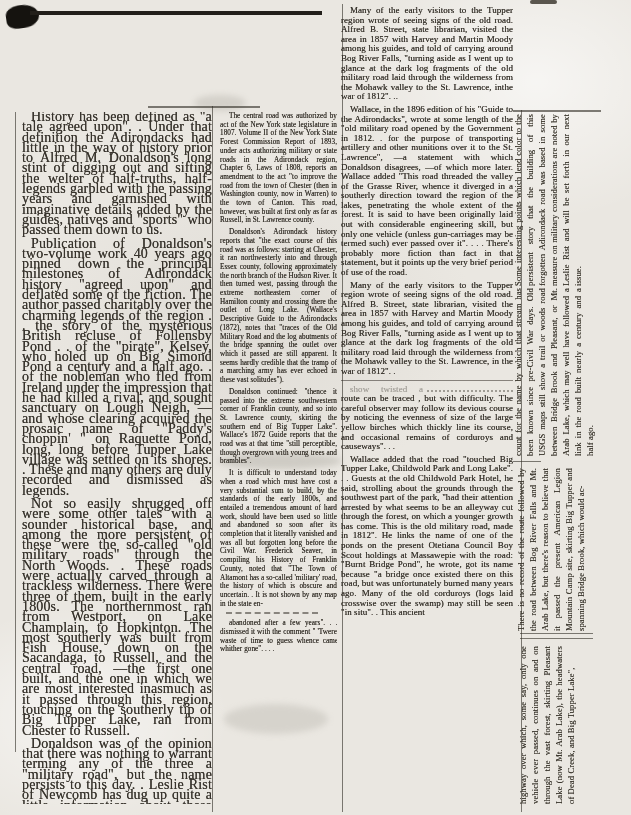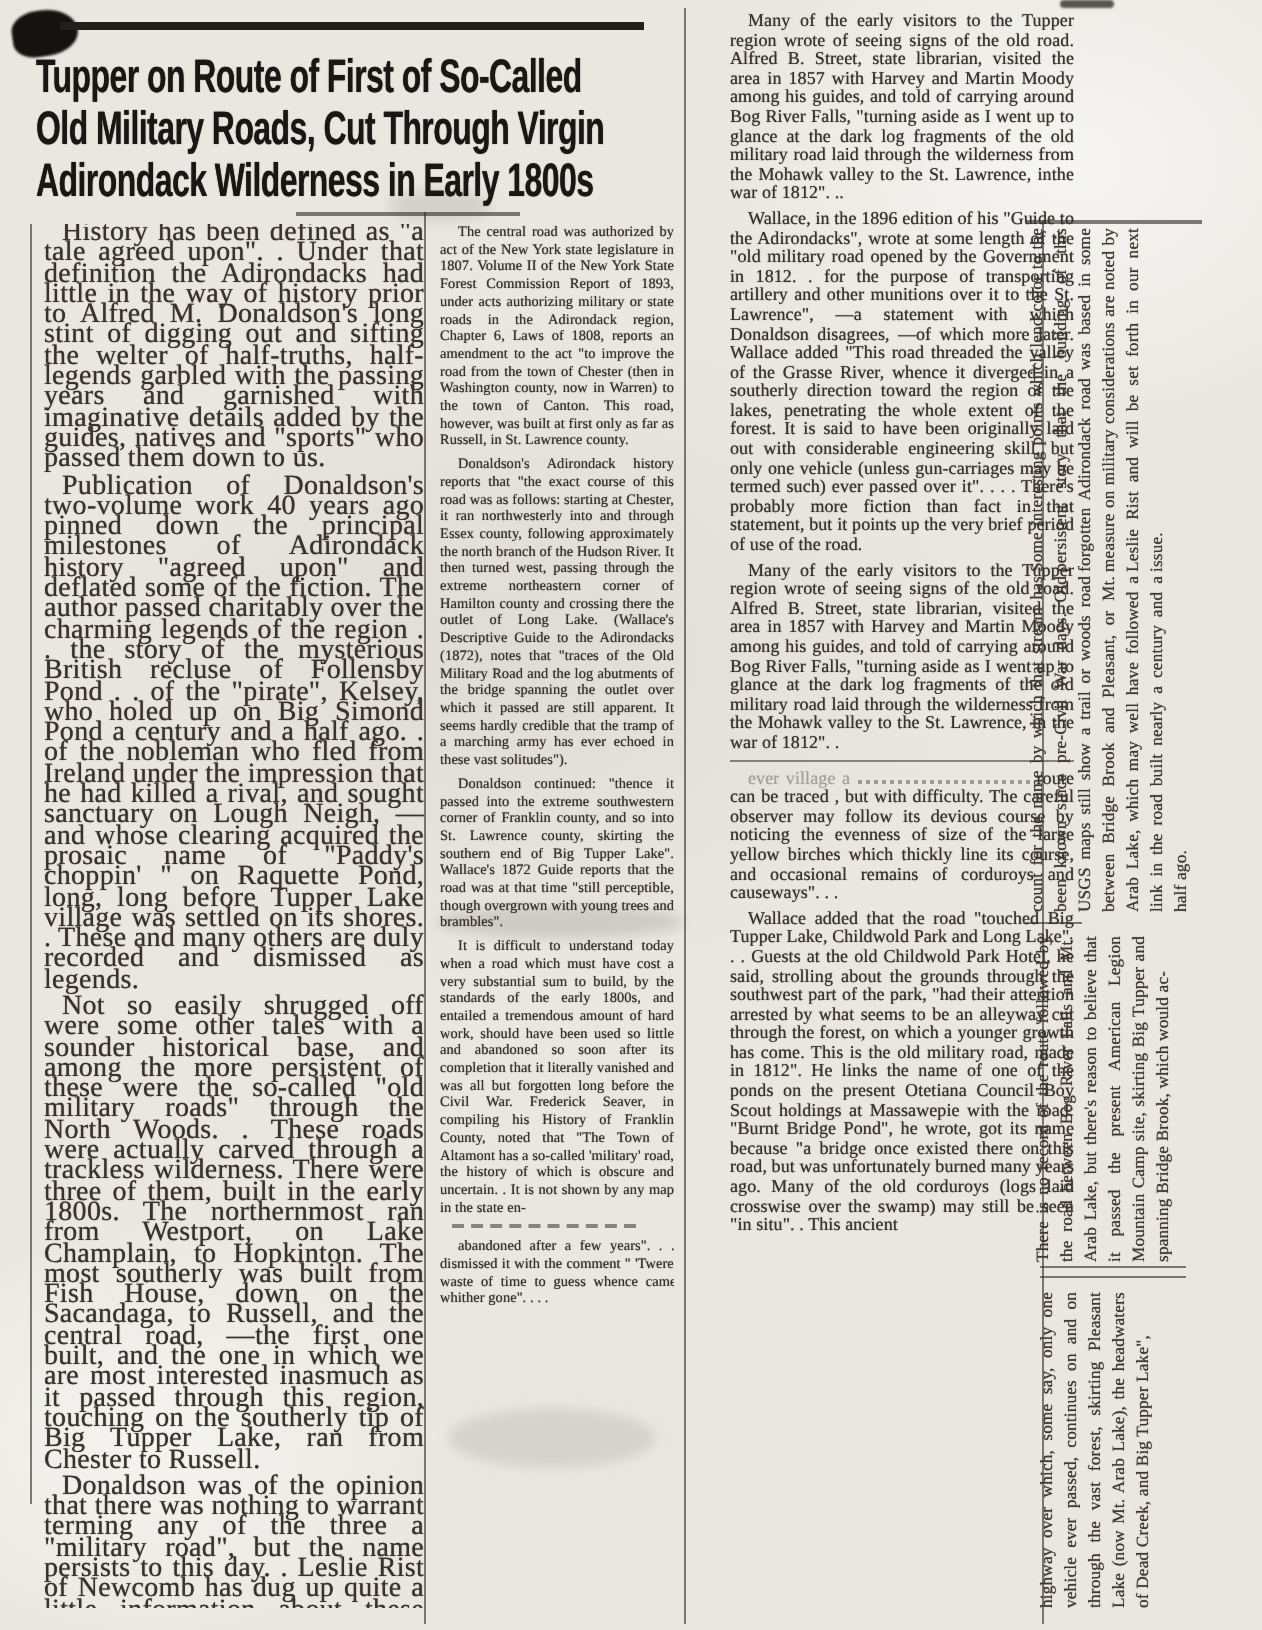--- a/index.html
+++ b/index.html
@@ -10,21 +10,21 @@
           radial-gradient(260px 200px at 85% 10%, rgba(255,255,255,.6), rgba(255,255,255,0) 70%),
           radial-gradient(300px 220px at 40% 40%, rgba(190,186,178,.25), rgba(190,186,178,0) 75%),
           #eae7e1;
         font-family:"Liberation Serif", serif;color:#37332c;}
   .col{position:absolute;text-align:justify;overflow:hidden;
        text-shadow:0 0 .5px rgba(55,51,44,.85);}
   .col p{margin:0 0 3px 0;text-indent:9px;}
   
   .c1{left:22px;top:112px;width:190px;height:692px;font-size:14px;line-height:10.3px;letter-spacing:.15px;}
   .c2{left:220px;top:112px;width:117px;height:700px;font-size:7.2px;line-height:8.7px;letter-spacing:.05px;}
-  .c3{left:365px;top:6px;width:172px;height:804px;font-size:9px;line-height:9.6px;letter-spacing:.05px;}
+  .c3{left:341px;top:6px;width:172px;height:804px;font-size:9px;line-height:9.6px;letter-spacing:.05px;}
   .frag{margin-left:-13px;width:130px;}
   
   .hl{position:absolute;left:18px;top:25px;width:330px;color:#191713;}
   .hl-line{height:26px;white-space:nowrap;}
   .hl-line span{display:inline-block;transform:scaleX(.68);transform-origin:0 50%;
     font-family:"Liberation Sans", sans-serif;font-weight:bold;font-size:23.5px;
     letter-spacing:-.4px;white-space:nowrap;text-shadow:0 0 .6px rgba(20,18,14,.9);}
   
   .rule{position:absolute;background:rgba(52,48,41,.62);}
   .rule.heavy{background:#221f1a;}
@@ -67,25 +67,20 @@
   <div class="rule" style="left:148px;top:106px;width:112px;height:2px;"></div>
   <div class="rule" style="left:15px;top:112px;width:1px;height:640px;"></div>
   <div class="rule" style="left:212px;top:106px;width:1px;height:706px;"></div>
   <div class="rule" style="left:342px;top:4px;width:1px;height:808px;"></div>
   <div class="rule" style="left:521px;top:110px;width:1px;height:702px;"></div>
   <div class="rule" style="left:513px;top:110px;width:88px;height:2px;"></div>
   <div class="rule" style="left:513px;top:461px;width:28px;height:1px;"></div>
   <div class="rule" style="left:520px;top:633px;width:73px;height:1px;"></div>
   <div class="rule" style="left:520px;top:638px;width:73px;height:1px;"></div>
 
-  <div class="hl">
-    <div class="hl-line"><span>Tupper on Route of First of So-Called</span></div>
-    <div class="hl-line"><span>Old Military Roads, Cut Through Virgin</span></div>
-    <div class="hl-line"><span>Adirondack Wilderness in Early 1800s</span></div>
-  </div>
 
   <div class="col c1">
     <p>History has been defined as "a tale agreed upon". . Under that definition the Adirondacks had little in the way of history prior to Alfred M. Donaldson's long stint of digging out and sifting the welter of half-truths, half-legends garbled with the passing years and garnished with imaginative details added by the guides, natives and "sports" who passed them down to us.</p>
     <p>Publication of Donaldson's two-volume work 40 years ago pinned down the principal milestones of Adirondack history "agreed upon" and deflated some of the fiction. The author passed charitably over the charming legends of the region . . the story of the mysterious British recluse of Follensby Pond . . of the "pirate", Kelsey, who holed up on Big Simond Pond a century and a half ago. . of the nobleman who fled from Ireland under the impression that he had killed a rival, and sought sanctuary on Lough Neigh, —and whose clearing acquired the prosaic name of "Paddy's choppin' " on Raquette Pond, long, long before Tupper Lake village was settled on its shores. . These and many others are duly recorded and dismissed as legends.</p>
     <p>Not so easily shrugged off were some other tales with a sounder historical base, and among the more persistent of these were the so-called "old military roads" through the North Woods. . These roads were actually carved through a trackless wilderness. There were three of them, built in the early 1800s. The northernmost ran from Westport, on Lake Champlain, to Hopkinton. The most southerly was built from Fish House, down on the Sacandaga, to Russell, and the central road, —the first one built, and the one in which we are most interested inasmuch as it passed through this region, touching on the southerly tip of Big Tupper Lake, ran from Chester to Russell.</p>
     <p>Donaldson was of the opinion that there was nothing to warrant terming any of the three a "military road", but the name persists to this day. . Leslie Rist of Newcomb has dug up quite a little information about these short-lived and largely forgotten old wilderness highways, to which we have added a few points of local interest, for presentation in a series of two or three articles.</p>
   </div>
 
   <div class="col c2">
     <p>The central road was authorized by act of the New York state legislature in 1807. Volume II of the New York State Forest Commission Report of 1893, under acts authorizing military or state roads in the Adirondack region, Chapter 6, Laws of 1808, reports an amendment to the act "to improve the road from the town of Chester (then in Washington county, now in Warren) to the town of Canton. This road, however, was built at first only as far as Russell, in St. Lawrence county.</p>
@@ -94,21 +89,21 @@
     <p>It is difficult to understand today when a road which must have cost a very substantial sum to build, by the standards of the early 1800s, and entailed a tremendous amount of hard work, should have been used so little and abandoned so soon after its completion that it literally vanished and was all but forgotten long before the Civil War. Frederick Seaver, in compiling his History of Franklin County, noted that "The Town of Altamont has a so-called 'military' road, the history of which is obscure and uncertain. . It is not shown by any map in the state en-</p>
     <div class="dash-divider"></div>
     <p class="frag">abandoned after a few years". . . He dismissed it with the comment " 'Twere idle waste of time to guess whence came, or whither gone". . . .</p>
   </div>
 
   <div class="col c3">
     <p>Many of the early visitors to the Tupper region wrote of seeing signs of the old road. Alfred B. Street, state librarian, visited the area in 1857 with Harvey and Martin Moody among his guides, and told of carrying around Bog River Falls, "turning aside as I went up to glance at the dark log fragments of the old military road laid through the wilderness from the Mohawk valley to the St. Lawrence, inthe war of 1812". ..</p>
     <p>Wallace, in the 1896 edition of his "Guide to the Adirondacks", wrote at some length of the "old military road opened by the Government in 1812. . for the purpose of transporting artillery and other munitions over it to the St. Lawrence", —a statement with which Donaldson disagrees, —of which more later. Wallace added "This road threaded the valley of the Grasse River, whence it diverged in a southerly direction toward the region of the lakes, penetrating the whole extent of the forest. It is said to have been originally laid out with considerable engineering skill, but only one vehicle (unless gun-carriages may be termed such) ever passed over it". . . . There's probably more fiction than fact in that statement, but it points up the very brief period of use of the road.</p>
     <p>Many of the early visitors to the Tupper region wrote of seeing signs of the old road. Alfred B. Street, state librarian, visited the area in 1857 with Harvey and Martin Moody among his guides, and told of carrying around Bog River Falls, "turning aside as I went up to glance at the dark log fragments of the old military road laid through the wilderness from the Mohawk valley to the St. Lawrence, in the war of 1812". .</p>
     <hr class="hrule-inline">
-    <p><span class="faded">ever village a</span><span class="faded-tail"></span> <span>route can be traced , but with difficulty. The careful observer may follow its devious course by noticing the evenness of size of the large yellow birches which thickly line its course, and occasional remains of corduroys and causeways". . .</span></p>
+    <p><span class="faded">show twisted a</span><span class="faded-tail"></span> <span>route can be traced , but with difficulty. The careful observer may follow its devious course by noticing the evenness of size of the large yellow birches which thickly line its course, and occasional remains of corduroys and causeways". . .</span></p>
     <p>Wallace added that the road "touched Big Tupper Lake, Childwold Park and Long Lake". . . Guests at the old Childwold Park Hotel, he said, strolling about the grounds through the southwest part of the park, "had their attention arrested by what seems to be an alleyway cut through the forest, on which a younger growth has come. This is the old military road, made in 1812". He links the name of one of the ponds on the present Otetiana Council Boy Scout holdings at Massawepie with the road: "Burnt Bridge Pond", he wrote, got its name because "a bridge once existed there on this road, but was unfortunately burned many years ago. Many of the old corduroys (logs laid crosswise over the swamp) may still be seen "in situ". . This ancient</p>
   </div>
 
   <div class="rblock m1">
     <div class="rinner">Some interesting points which lend color to the persistent story that the building of this forgotten Adirondack road was based in some measure on military considerations are noted by Leslie Rist and will be set forth in our next issue.</div>
   </div>
   <div class="rblock m2">
     <div class="rinner">count for the name by which that stream has been known since pre-Civil War days. Old USGS maps still show a trail or woods road between Bridge Brook and Pleasant, or Mt. Arab Lake, which may well have followed a link in the road built nearly a century and a half ago.</div>
   </div>
   <div class="rblock m3">

